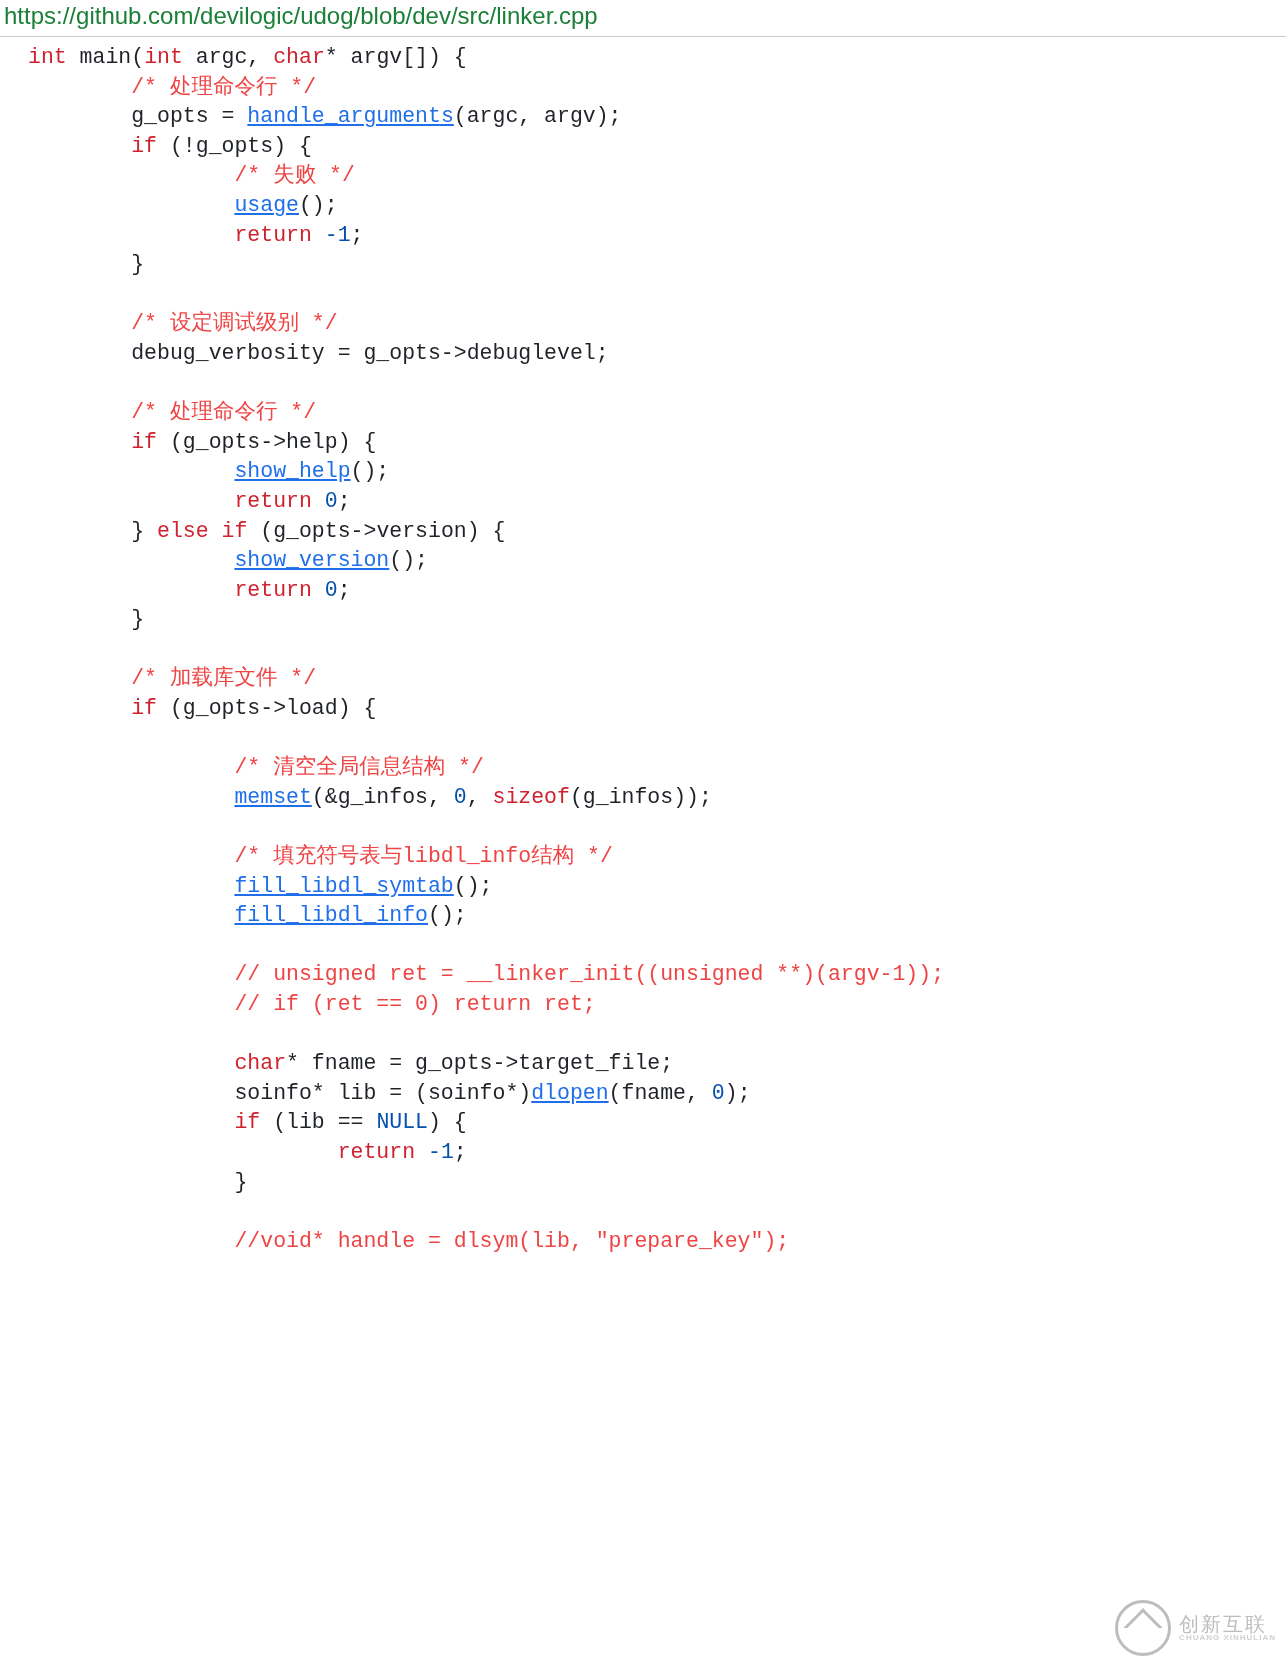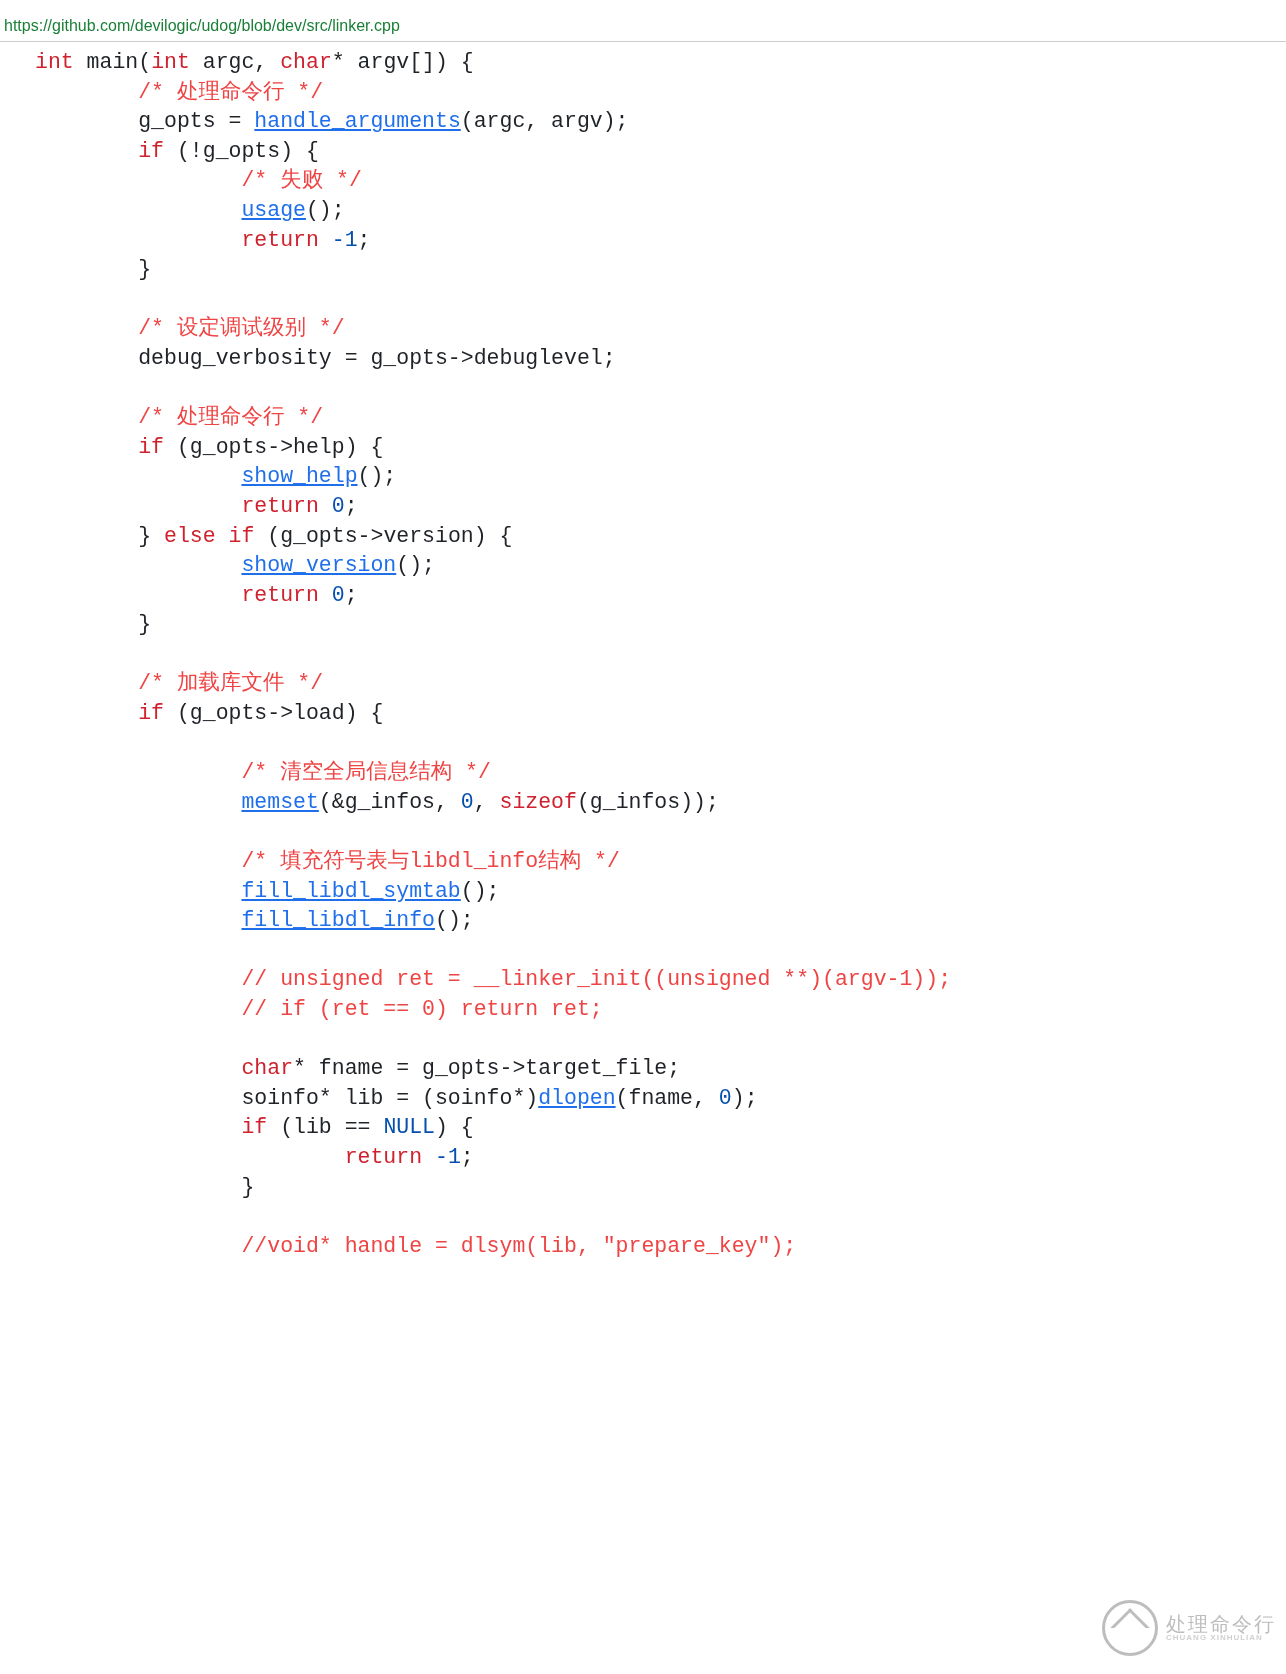--- a/index.html
+++ b/index.html
@@ -6,29 +6,28 @@
     margin: 0;
     padding: 0;
     background: #ffffff;
     font-family: ui-monospace, SFMono-Regular, "SF Mono", Menlo, Consolas, "Liberation Mono", monospace;
     width: 1286px;
     height: 1674px;
     overflow: hidden;
   }
   .url {
     font-family: -apple-system, BlinkMacSystemFont, "Segoe UI", Helvetica, Arial, sans-serif;
-    font-size: 16px;
+    font-size: 24px;
     color: #1a7f37;
     padding: 2px 0 6px 4px;
     border-bottom: 1px solid #ccc;
     letter-spacing: 0px;
-    margin-top: 15px;
   }
   .code {
-    padding: 6px 8px 0 35px;
+    padding: 6px 8px 0 28px;
     font-size: 21.5px;
     line-height: 29.6px;
     color: #24292f;
     white-space: pre;
   }
   .c  { color: #ef4444; }           
   .kw { color: #cf222e; }           
   .fn { color: #1f6feb; text-decoration: underline; }           
   .num{ color: #0550ae; }           
   .op { color: #1f2328; }           
@@ -57,16 +56,16 @@
 <body>
 
 <div class="url">https://github.com/devilogic/udog/blob/dev/src/linker.cpp</div>
 <div class="code" id="code"><div><span class="kw">int</span><span class="op"> main(</span><span class="kw">int</span><span class="op"> argc, </span><span class="kw">char</span><span class="op">* argv[]) {</span></div><div><span class="op">        </span><span class="c">/* 处理命令行 */</span></div><div><span class="op">        g_opts = </span><span class="fn">handle_arguments</span><span class="op">(argc, argv);</span></div><div><span class="op">        </span><span class="kw">if</span><span class="op"> (!g_opts) {</span></div><div><span class="op">                </span><span class="c">/* 失败 */</span></div><div><span class="op">                </span><span class="fn">usage</span><span class="op">();</span></div><div><span class="op">                </span><span class="kw">return</span><span class="op"> </span><span class="num">-1</span><span class="op">;</span></div><div><span class="op">        }</span></div><div>&nbsp;</div><div><span class="op">        </span><span class="c">/* 设定调试级别 */</span></div><div><span class="op">        debug_verbosity = g_opts-&gt;debuglevel;</span></div><div>&nbsp;</div><div><span class="op">        </span><span class="c">/* 处理命令行 */</span></div><div><span class="op">        </span><span class="kw">if</span><span class="op"> (g_opts-&gt;help) {</span></div><div><span class="op">                </span><span class="fn">show_help</span><span class="op">();</span></div><div><span class="op">                </span><span class="kw">return</span><span class="op"> </span><span class="num">0</span><span class="op">;</span></div><div><span class="op">        } </span><span class="kw">else</span><span class="op"> </span><span class="kw">if</span><span class="op"> (g_opts-&gt;version) {</span></div><div><span class="op">                </span><span class="fn">show_version</span><span class="op">();</span></div><div><span class="op">                </span><span class="kw">return</span><span class="op"> </span><span class="num">0</span><span class="op">;</span></div><div><span class="op">        }</span></div><div>&nbsp;</div><div><span class="op">        </span><span class="c">/* 加载库文件 */</span></div><div><span class="op">        </span><span class="kw">if</span><span class="op"> (g_opts-&gt;load) {</span></div><div>&nbsp;</div><div><span class="op">                </span><span class="c">/* 清空全局信息结构 */</span></div><div><span class="op">                </span><span class="fn">memset</span><span class="op">(&amp;g_infos, </span><span class="num">0</span><span class="op">, </span><span class="kw">sizeof</span><span class="op">(g_infos));</span></div><div>&nbsp;</div><div><span class="op">                </span><span class="c">/* 填充符号表与libdl_info结构 */</span></div><div><span class="op">                </span><span class="fn">fill_libdl_symtab</span><span class="op">();</span></div><div><span class="op">                </span><span class="fn">fill_libdl_info</span><span class="op">();</span></div><div>&nbsp;</div><div><span class="op">                </span><span class="c">// unsigned ret = __linker_init((unsigned **)(argv-1));</span></div><div><span class="op">                </span><span class="c">// if (ret == 0) return ret;</span></div><div>&nbsp;</div><div><span class="op">                </span><span class="kw">char</span><span class="op">* fname = g_opts-&gt;target_file;</span></div><div><span class="op">                soinfo* lib = (soinfo*)</span><span class="fn">dlopen</span><span class="op">(fname, </span><span class="num">0</span><span class="op">);</span></div><div><span class="op">                </span><span class="kw">if</span><span class="op"> (lib == </span><span class="num">NULL</span><span class="op">) {</span></div><div><span class="op">                        </span><span class="kw">return</span><span class="op"> </span><span class="num">-1</span><span class="op">;</span></div><div><span class="op">                }</span></div><div>&nbsp;</div><div><span class="op">                </span><span class="c">//void* handle = dlsym(lib, "prepare_key");</span></div></div>
 
 <div class="watermark">
   <div class="wm-circle">
       <div class="wm-inner"></div>
     </div>
   <div class="wm-text">
-    <div class="wm-cn">处理命令行</div>
+    <div class="wm-cn">创新互联</div>
     <div class="wm-en">CHUANG XINHULIAN</div>
   </div>
 </div>
 
 </body></html>

